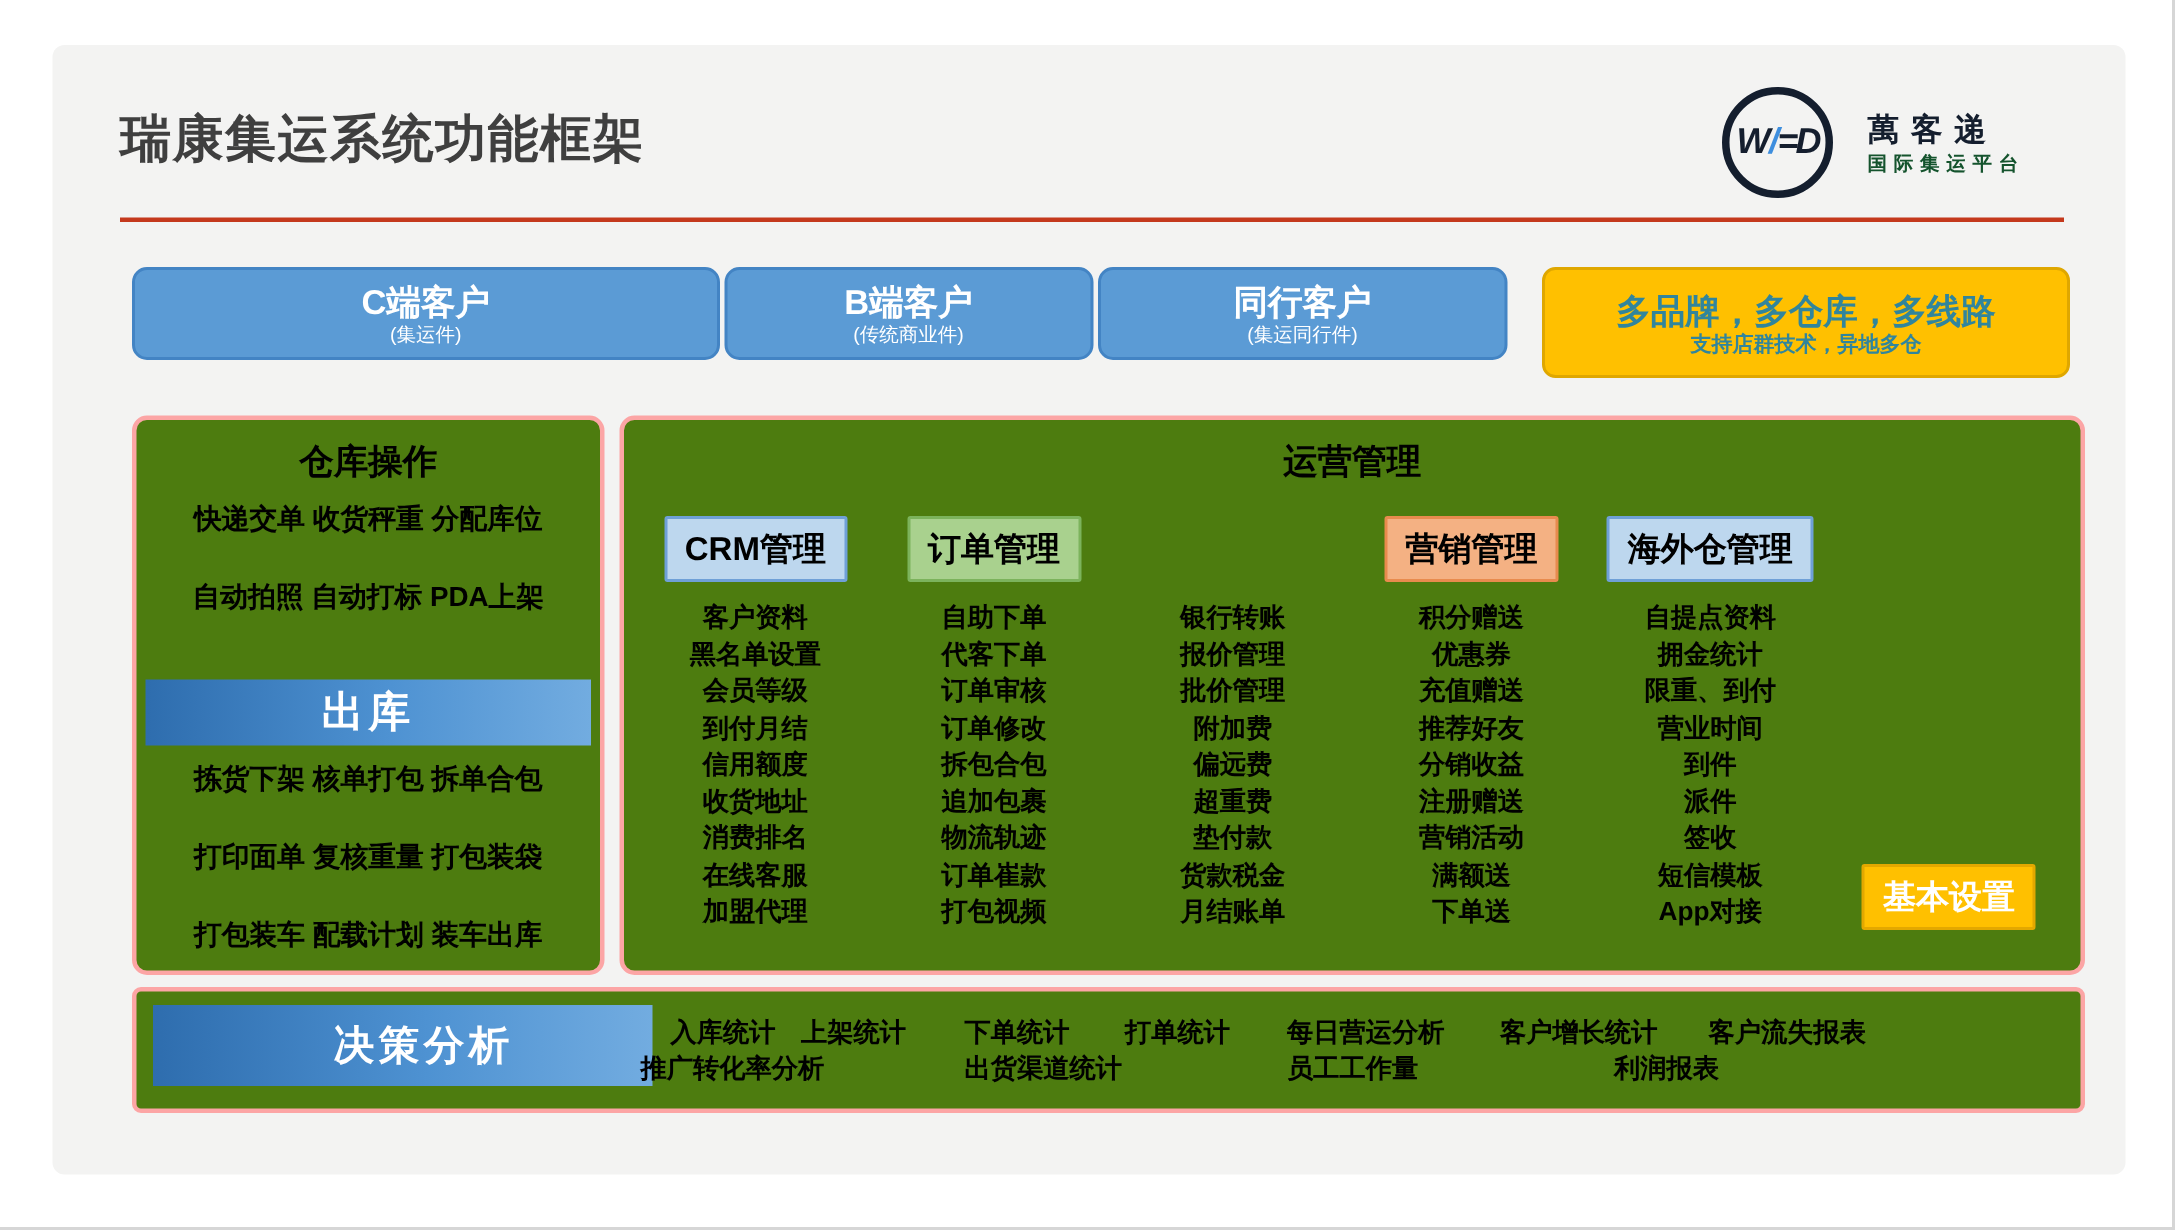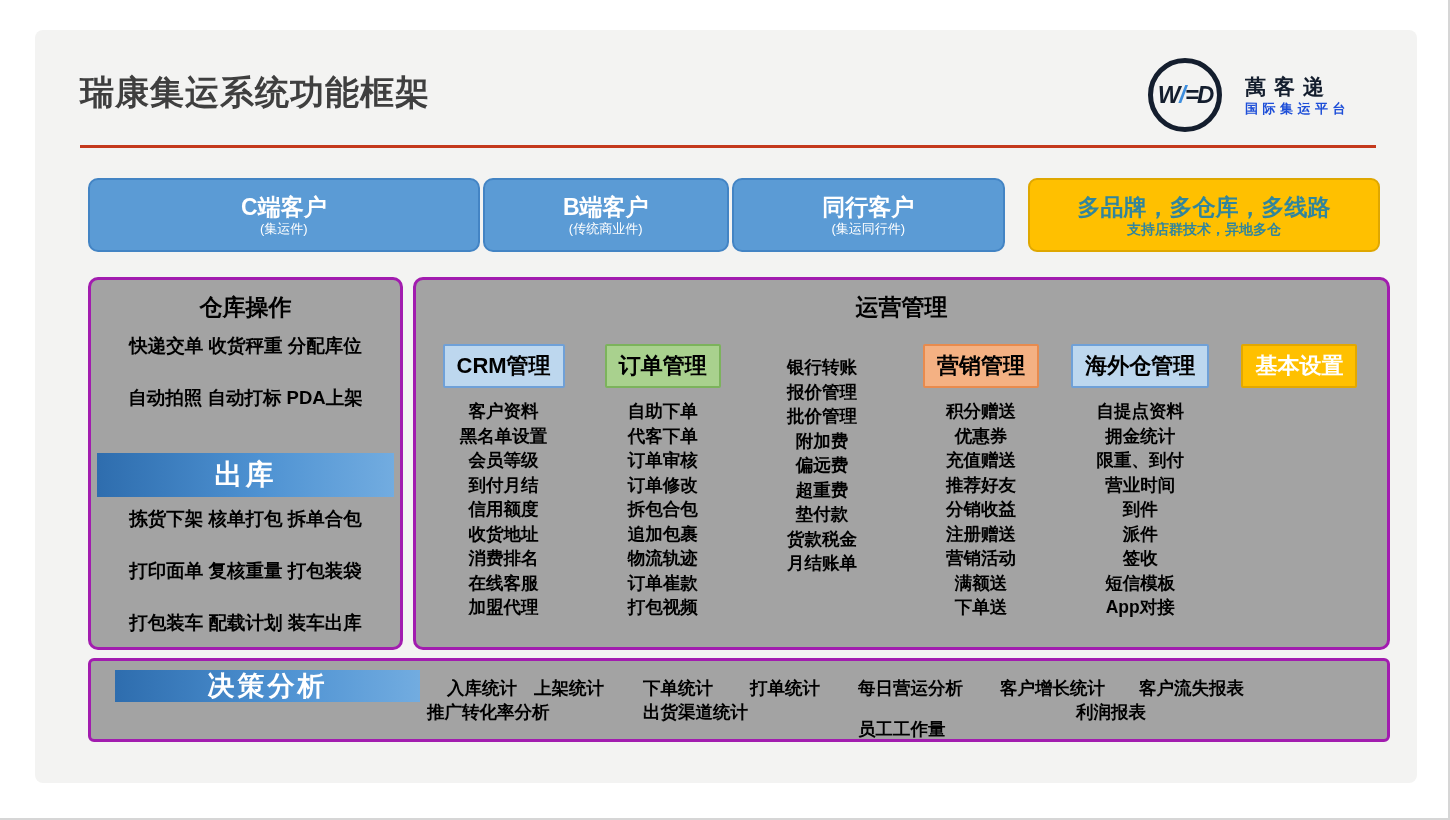--- a/index.html
+++ b/index.html
@@ -21,78 +21,78 @@
   .title-rule{position:absolute;left:80px;top:145px;width:1296px;height:3px;background:#c4391d;}
   
   .logo{position:absolute;left:1148px;top:58px;display:flex;align-items:center;gap:23px;}
   .logo-circle{
     width:64px;height:64px;border:5px solid #141e2e;border-radius:50%;
     display:flex;align-items:center;justify-content:center;background:transparent;
   }
   .logo-mark{font-style:italic;font-weight:900;font-size:24px;letter-spacing:-2px;color:#141e2e;white-space:nowrap;}
   .logo-mark .slash{color:#3e8ede;padding:0 1px;}
   .logo-text .cn{font-size:21px;font-weight:900;color:#141e2e;letter-spacing:8px;line-height:26px;}
-  .logo-text .sub{font-size:13px;font-weight:700;color:#1d4ed8;letter-spacing:4.5px;line-height:17px;}
+  .logo-text .sub{font-size:13px;font-weight:700;color:#14532d;letter-spacing:4.5px;line-height:17px;}
   
   .top-row{position:absolute;left:88px;top:178px;width:1292px;height:74px;}
-  .cust-group{position:absolute;left:0;top:0;width:917px;height:74px;display:flex;gap:3px;}
+  .cust-group{position:absolute;left:0;top:0;width:917px;height:62px;display:flex;gap:3px;}
   .cust-btn{
     background:#5b9bd5;border:2px solid #4384c4;border-radius:10px;
     color:#ffffff;display:flex;flex-direction:column;align-items:center;justify-content:center;
     box-sizing:border-box;
   }
   .cust-btn .main{font-size:23px;font-weight:600;line-height:27px;}
   .cust-btn .sub{font-size:13px;font-weight:500;line-height:16px;}
   .cust-0{width:43%;} .cust-1{width:27%;} .cust-2{width:30%;}
   .highlight-box{
     position:absolute;left:940px;top:0;width:352px;height:74px;box-sizing:border-box;
     background:#ffc000;border:2px solid #dfa700;border-radius:9px;
     display:flex;flex-direction:column;align-items:center;justify-content:center;color:#31859c;
   }
   .highlight-box .main{font-size:23px;font-weight:800;line-height:28px;}
   .highlight-box .sub{font-size:14px;font-weight:700;line-height:17px;}
   
   .panel{
-    position:absolute;background:#a3a3a3;border:3px solid #a21caf;border-radius:10px;box-sizing:border-box;
+    position:absolute;background:#4d7c0f;border:3px solid #fca5a5;border-radius:10px;box-sizing:border-box;
   }
   .panel-warehouse{left:88px;top:277px;width:315px;height:373px;}
   .panel-operations{left:413px;top:277px;width:977px;height:373px;}
   .panel-decision{left:88px;top:658px;width:1302px;height:84px;border-radius:6px;}
   .panel-title{text-align:center;font-size:23px;font-weight:800;color:#000;margin-top:12px;height:32px;}
   
   .grad-bar{
     background:linear-gradient(90deg,#2e6dae 0%,#4e92d2 55%,#72ace0 100%);
     color:#fff;font-weight:800;text-align:center;
     display:flex;align-items:center;justify-content:center;
   }
   .wh-bar{margin:0 6px;height:44px;font-size:28px;letter-spacing:3px;}
   .wh-bar-in{margin-top:18px;}
   .wh-bar-out{margin-top:42px;}
   .wh-items{
     margin-top:9px;text-align:center;font-size:18.5px;font-weight:600;color:#000;
     line-height:26px;white-space:pre-line;
   }
   
   .ops-grid{display:grid;grid-template-columns:repeat(6,1fr);margin:20px 8px 0 8px;}
-  .ops-col{display:flex;flex-direction:column;align-items:center;}
+  .ops-col{display:flex;flex-direction:column;align-items:center;justify-content:flex-end;}
   .chip{
     font-size:22px;font-weight:800;color:#000;padding:5px 12px;border-radius:2px;
     white-space:nowrap;box-sizing:border-box;
   }
   .chip-blue{background:#bdd7ee;border:2px solid #6fa0d7;}
   .chip-green{background:#a9d18e;border:2px solid #7cb35c;}
   .chip-gray{background:#d8d8d8;border:2px solid #ababab;}
   .chip-orange{background:#f4b183;border:2px solid #e88b4e;}
   .chip-gold{background:#ffc000;border:2px solid #e3a800;color:#ffffff;}
   .ops-items{
     margin-top:11px;text-align:center;font-size:17.5px;font-weight:600;color:#000;
     line-height:24.5px;white-space:pre-line;
   }
   
-  .dec-bar{position:absolute;left:24px;top:9px;width:305px;height:32px;font-size:27px;letter-spacing:3px;}
+  .dec-bar{position:absolute;left:11px;top:9px;width:305px;height:54px;font-size:27px;letter-spacing:3px;padding-left:28px;}
   .dec-item{position:absolute;font-size:17.5px;font-weight:600;color:#000;white-space:nowrap;}
 </style>
 </head>
 <body>
 
 <div class="canvas-edge"></div>
 
 <div class="slide"></div>
 
 <div class="title">瑞康集运系统功能框架</div>
@@ -211,15 +211,15 @@
   <div class="grad-bar dec-bar">决策分析</div>
   <span class="dec-item" style="left:356px;top:15px;">入库统计</span>
   <span class="dec-item" style="left:443px;top:15px;">上架统计</span>
   <span class="dec-item" style="left:552px;top:15px;">下单统计</span>
   <span class="dec-item" style="left:659px;top:15px;">打单统计</span>
   <span class="dec-item" style="left:767px;top:15px;">每日营运分析</span>
   <span class="dec-item" style="left:909px;top:15px;">客户增长统计</span>
   <span class="dec-item" style="left:1048px;top:15px;">客户流失报表</span>
   <span class="dec-item" style="left:336px;top:39px;">推广转化率分析</span>
   <span class="dec-item" style="left:552px;top:39px;">出货渠道统计</span>
-  <span class="dec-item" style="left:767px;top:56px;">员工工作量</span>
+  <span class="dec-item" style="left:767px;top:39px;">员工工作量</span>
   <span class="dec-item" style="left:985px;top:39px;">利润报表</span>
 </div>
 
 </body></html>

